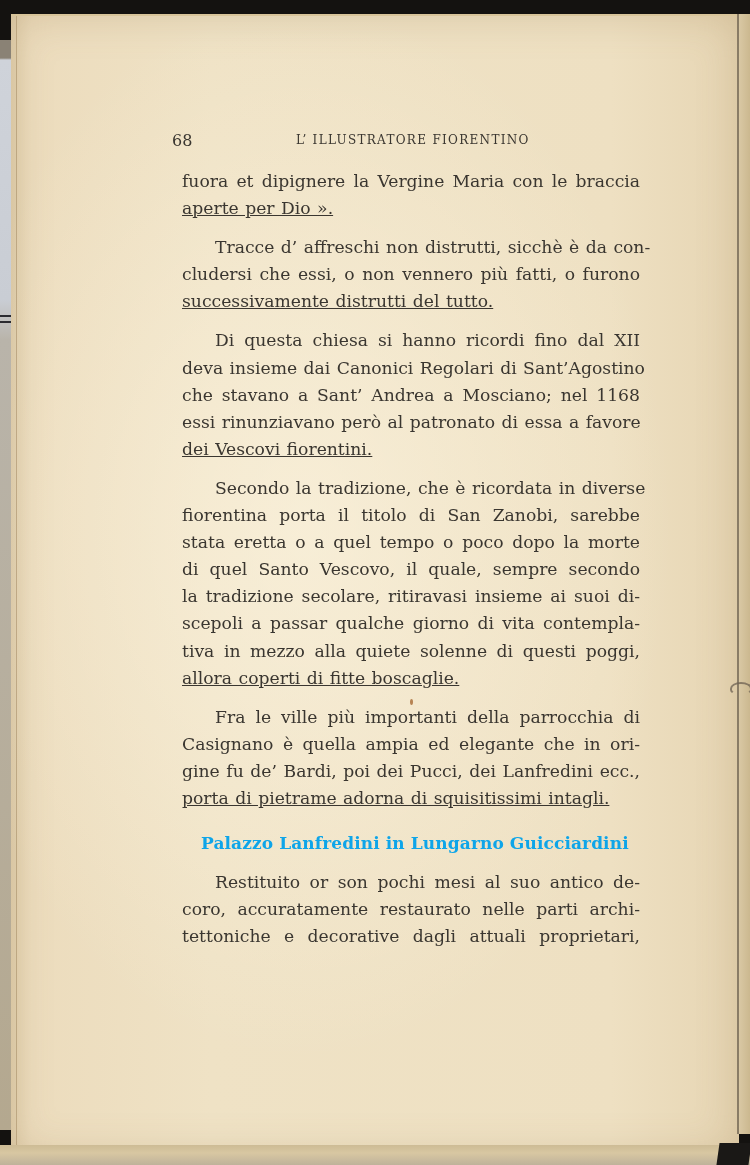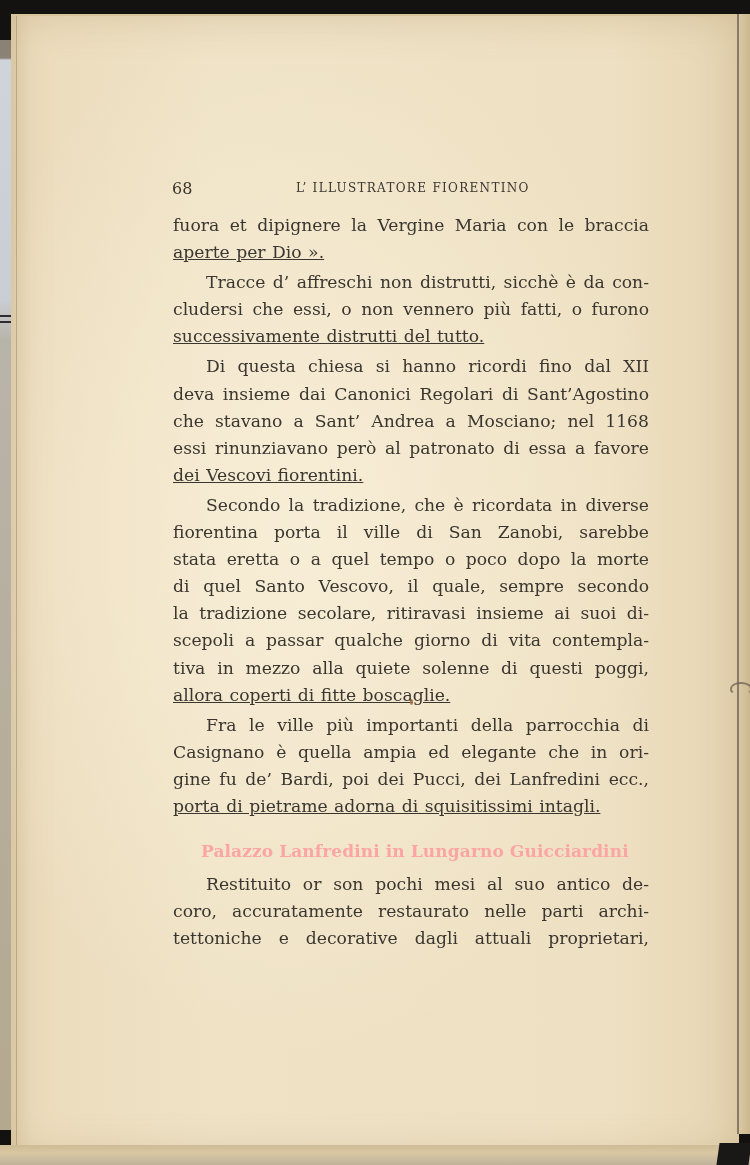--- a/index.html
+++ b/index.html
@@ -87,37 +87,36 @@
       left: 170px; top: 128px;
       width: 482px;
       font-family: "DejaVu Serif", "Liberation Serif", serif;
       color: #3a3630;
     }
     .running-head {
       position: relative;
       height: 28px;
       font-size: 15px;
       margin-bottom: 8px;
-      margin-top: 48px;
     }
     .page-number {
       position: absolute;
       left: 2px; top: 3px;
       font-size: 16px;
     }
     .journal-title {
       position: absolute;
       left: 126px; top: 5px;
       font-size: 12px;
       letter-spacing: 1.3px;
       font-variant: small-caps;
       text-transform: uppercase;
     }
     .para {
-      margin: 3px;
+      margin: 12px;
       font-size: 17.2px;
       line-height: 27.1px;
       text-align: justify;
       word-spacing: 1px;
     }
     .para .line {
       display: block;
       text-align: justify;
       text-align-last: justify;
       white-space: nowrap;
@@ -129,21 +128,21 @@
     .para .line.indent {
       padding-left: 33px;
     }
     .section-heading {
       margin: 18px 0 6px 0;
       font-family: "DejaVu Serif", "Liberation Serif", serif;
       font-weight: bold;
       font-size: 17px;
       line-height: 27px;
       padding-left: 31px;
-      color: #fca5a5;
+      color: #0ea5e9;
       letter-spacing: 0.1px;
     }
     .stain {
       position: absolute;
       left: 410px; top: 699px;
       width: 3px; height: 6px;
       background: #a86a35;
       border-radius: 50%;
       opacity: 0.8;
     }
@@ -185,21 +184,21 @@
         </p>
         <p class="para">
           <span class="line indent">Di questa chiesa si hanno ricordi fino dal XII</span>
           <span class="line">deva insieme dai Canonici Regolari di Sant’Agostino</span>
           <span class="line">che stavano a Sant’ Andrea a Mosciano; nel 1168</span>
           <span class="line">essi rinunziavano però al patronato di essa a favore</span>
           <span class="line last">dei Vescovi fiorentini.</span>
         </p>
         <p class="para">
           <span class="line indent">Secondo la tradizione, che è ricordata in diverse</span>
-          <span class="line">fiorentina porta il ville di San Zanobi, sarebbe</span>
+          <span class="line">fiorentina porta il titolo di San Zanobi, sarebbe</span>
           <span class="line">stata eretta o a quel tempo o poco dopo la morte</span>
           <span class="line">di quel Santo Vescovo, il quale, sempre secondo</span>
           <span class="line">la tradizione secolare, ritiravasi insieme ai suoi di-</span>
           <span class="line">scepoli a passar qualche giorno di vita contempla-</span>
           <span class="line">tiva in mezzo alla quiete solenne di questi poggi,</span>
           <span class="line last">allora coperti di fitte boscaglie.</span>
         </p>
         <p class="para">
           <span class="line indent">Fra le ville più importanti della parrocchia di</span>
           <span class="line">Casignano è quella ampia ed elegante che in ori-</span>

